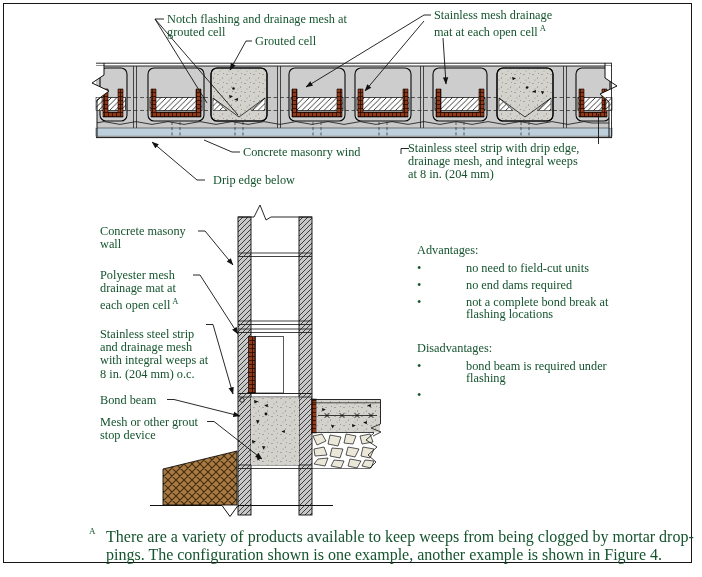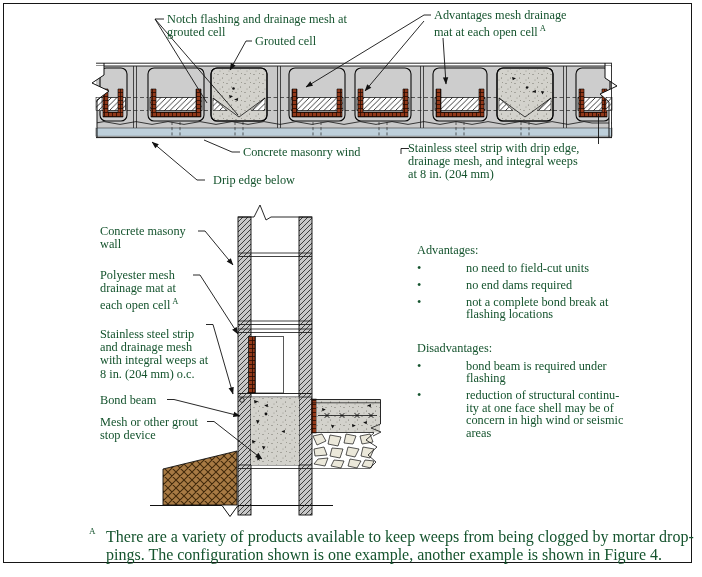--- a/index.html
+++ b/index.html
@@ -251,21 +251,21 @@
       <path d="M193,275 H200 L238,334" marker-end="url(#arw)"></path>
       <path d="M206,324.5 H213 L233,394" marker-end="url(#arw)"></path>
       <path d="M167,399.5 H174 L240,416" marker-end="url(#arw)"></path>
       <path d="M207,421.5 H214 L262,459" marker-end="url(#arw)"></path>
     </g>
   </svg>
 
   <div class="lbl" style="left:167px; top:12.5px">Notch flashing and drainage mesh at
 grouted cell</div>
   <div class="lbl" style="left:255px; top:35px">Grouted cell</div>
-  <div class="lbl" style="left:434px; top:8.5px"><span>Advantages mesh drainage
+  <div class="lbl" style="left:434px; top:8.5px"><span>Stainless mesh drainage
 mat at each open cell</span><sup>A</sup></div>
   <div class="lbl" style="left:243px; top:146px">Concrete masonry wind</div>
   <div class="lbl" style="left:213px; top:174px">Drip edge below</div>
   <div class="lbl" style="left:408px; top:141.5px">Stainless steel strip with drip edge,
 drainage mesh, and integral weeps
 at 8 in. (204 mm)</div>
 
   <div class="lbl" style="left:100px; top:225px">Concrete masony
 wall</div>
   <div class="lbl" style="left:100px; top:269px"><span>Polyester mesh
@@ -298,23 +298,19 @@
 
   <div class="tb" style="left:417px; top:330px; width:200px">
     <div class="tb-title">Disadvantages:</div>
     <div class="row">
       <span class="dot">•</span>
       <span class="bt">bond beam is required under
 flashing</span>
     </div>
     <div class="row">
       <span class="dot">•</span>
-      <span class="bt">reduction of structural continu-
-ity at one face shell may be of
-concern in high wind or seismic
-areas</span>
     </div>
   </div>
 
   <div class="fn-sup" style="left:89px; top:526px">A</div>
   <div class="fn-text" style="left:106px; top:528px">There are a variety of products available to keep weeps from being clogged by mortar drop-
 pings. The configuration shown is one example, another example is shown in Figure 4.</div>
 </div>
 
 </body></html>

